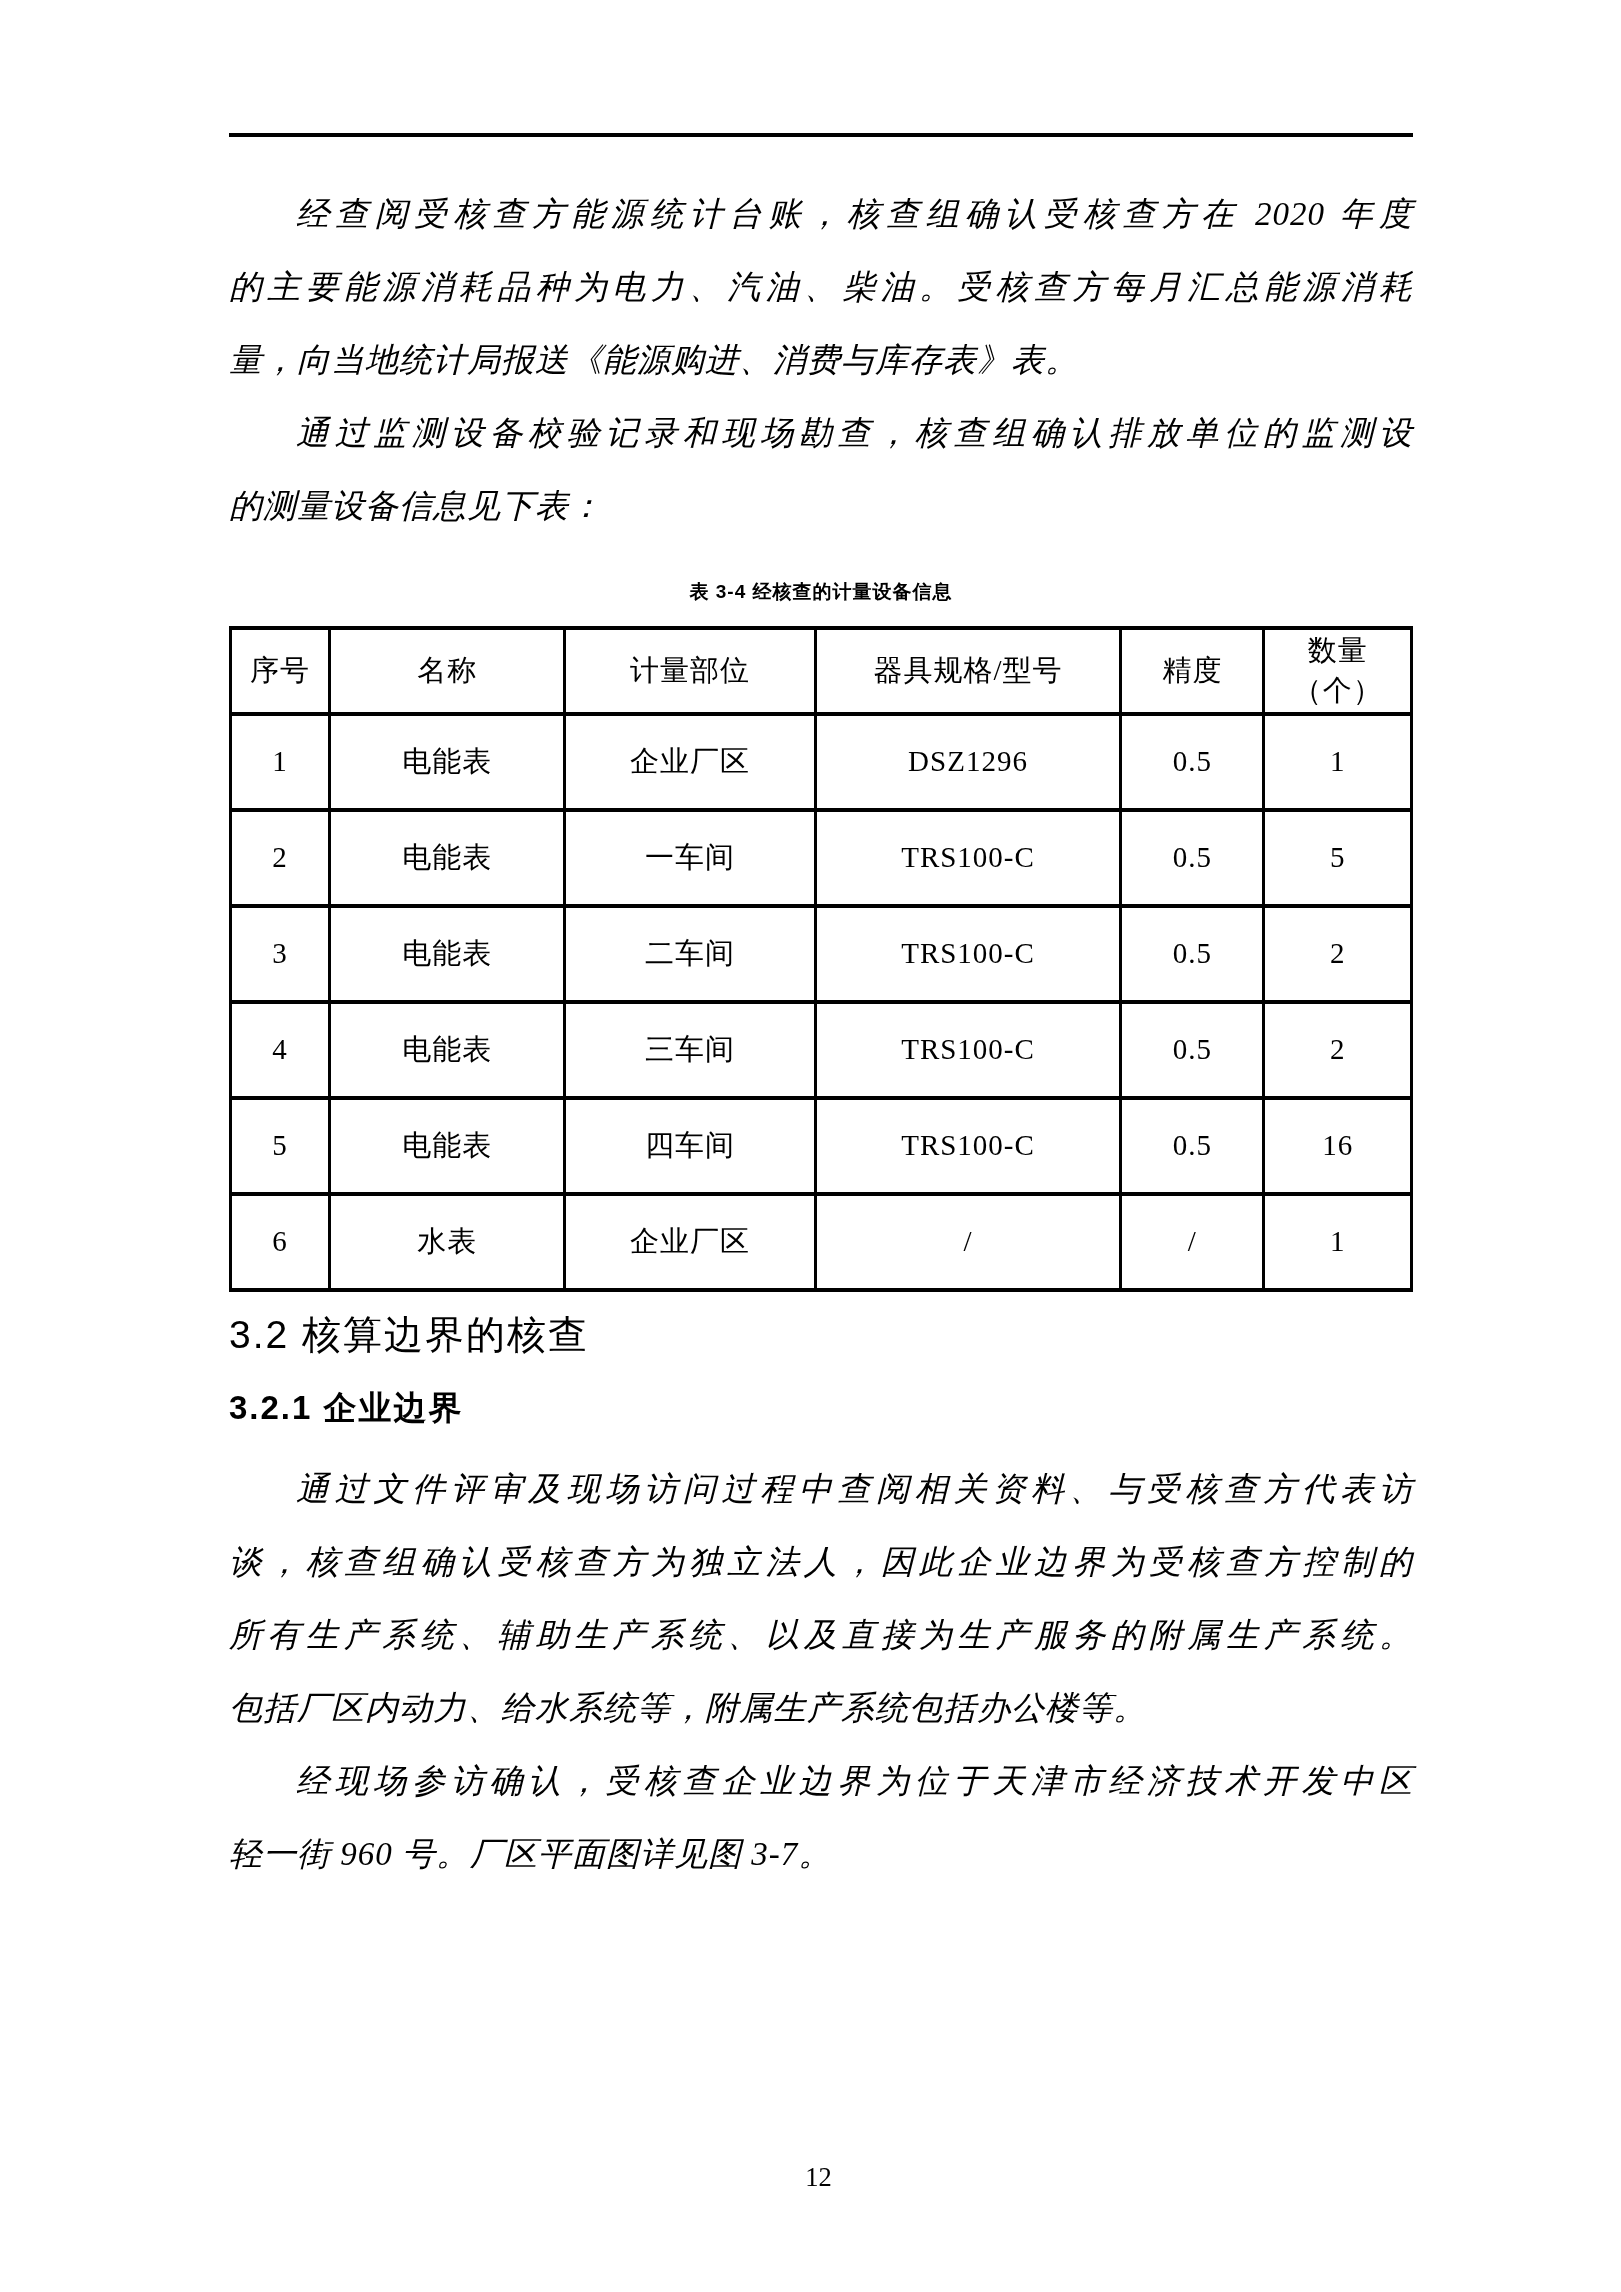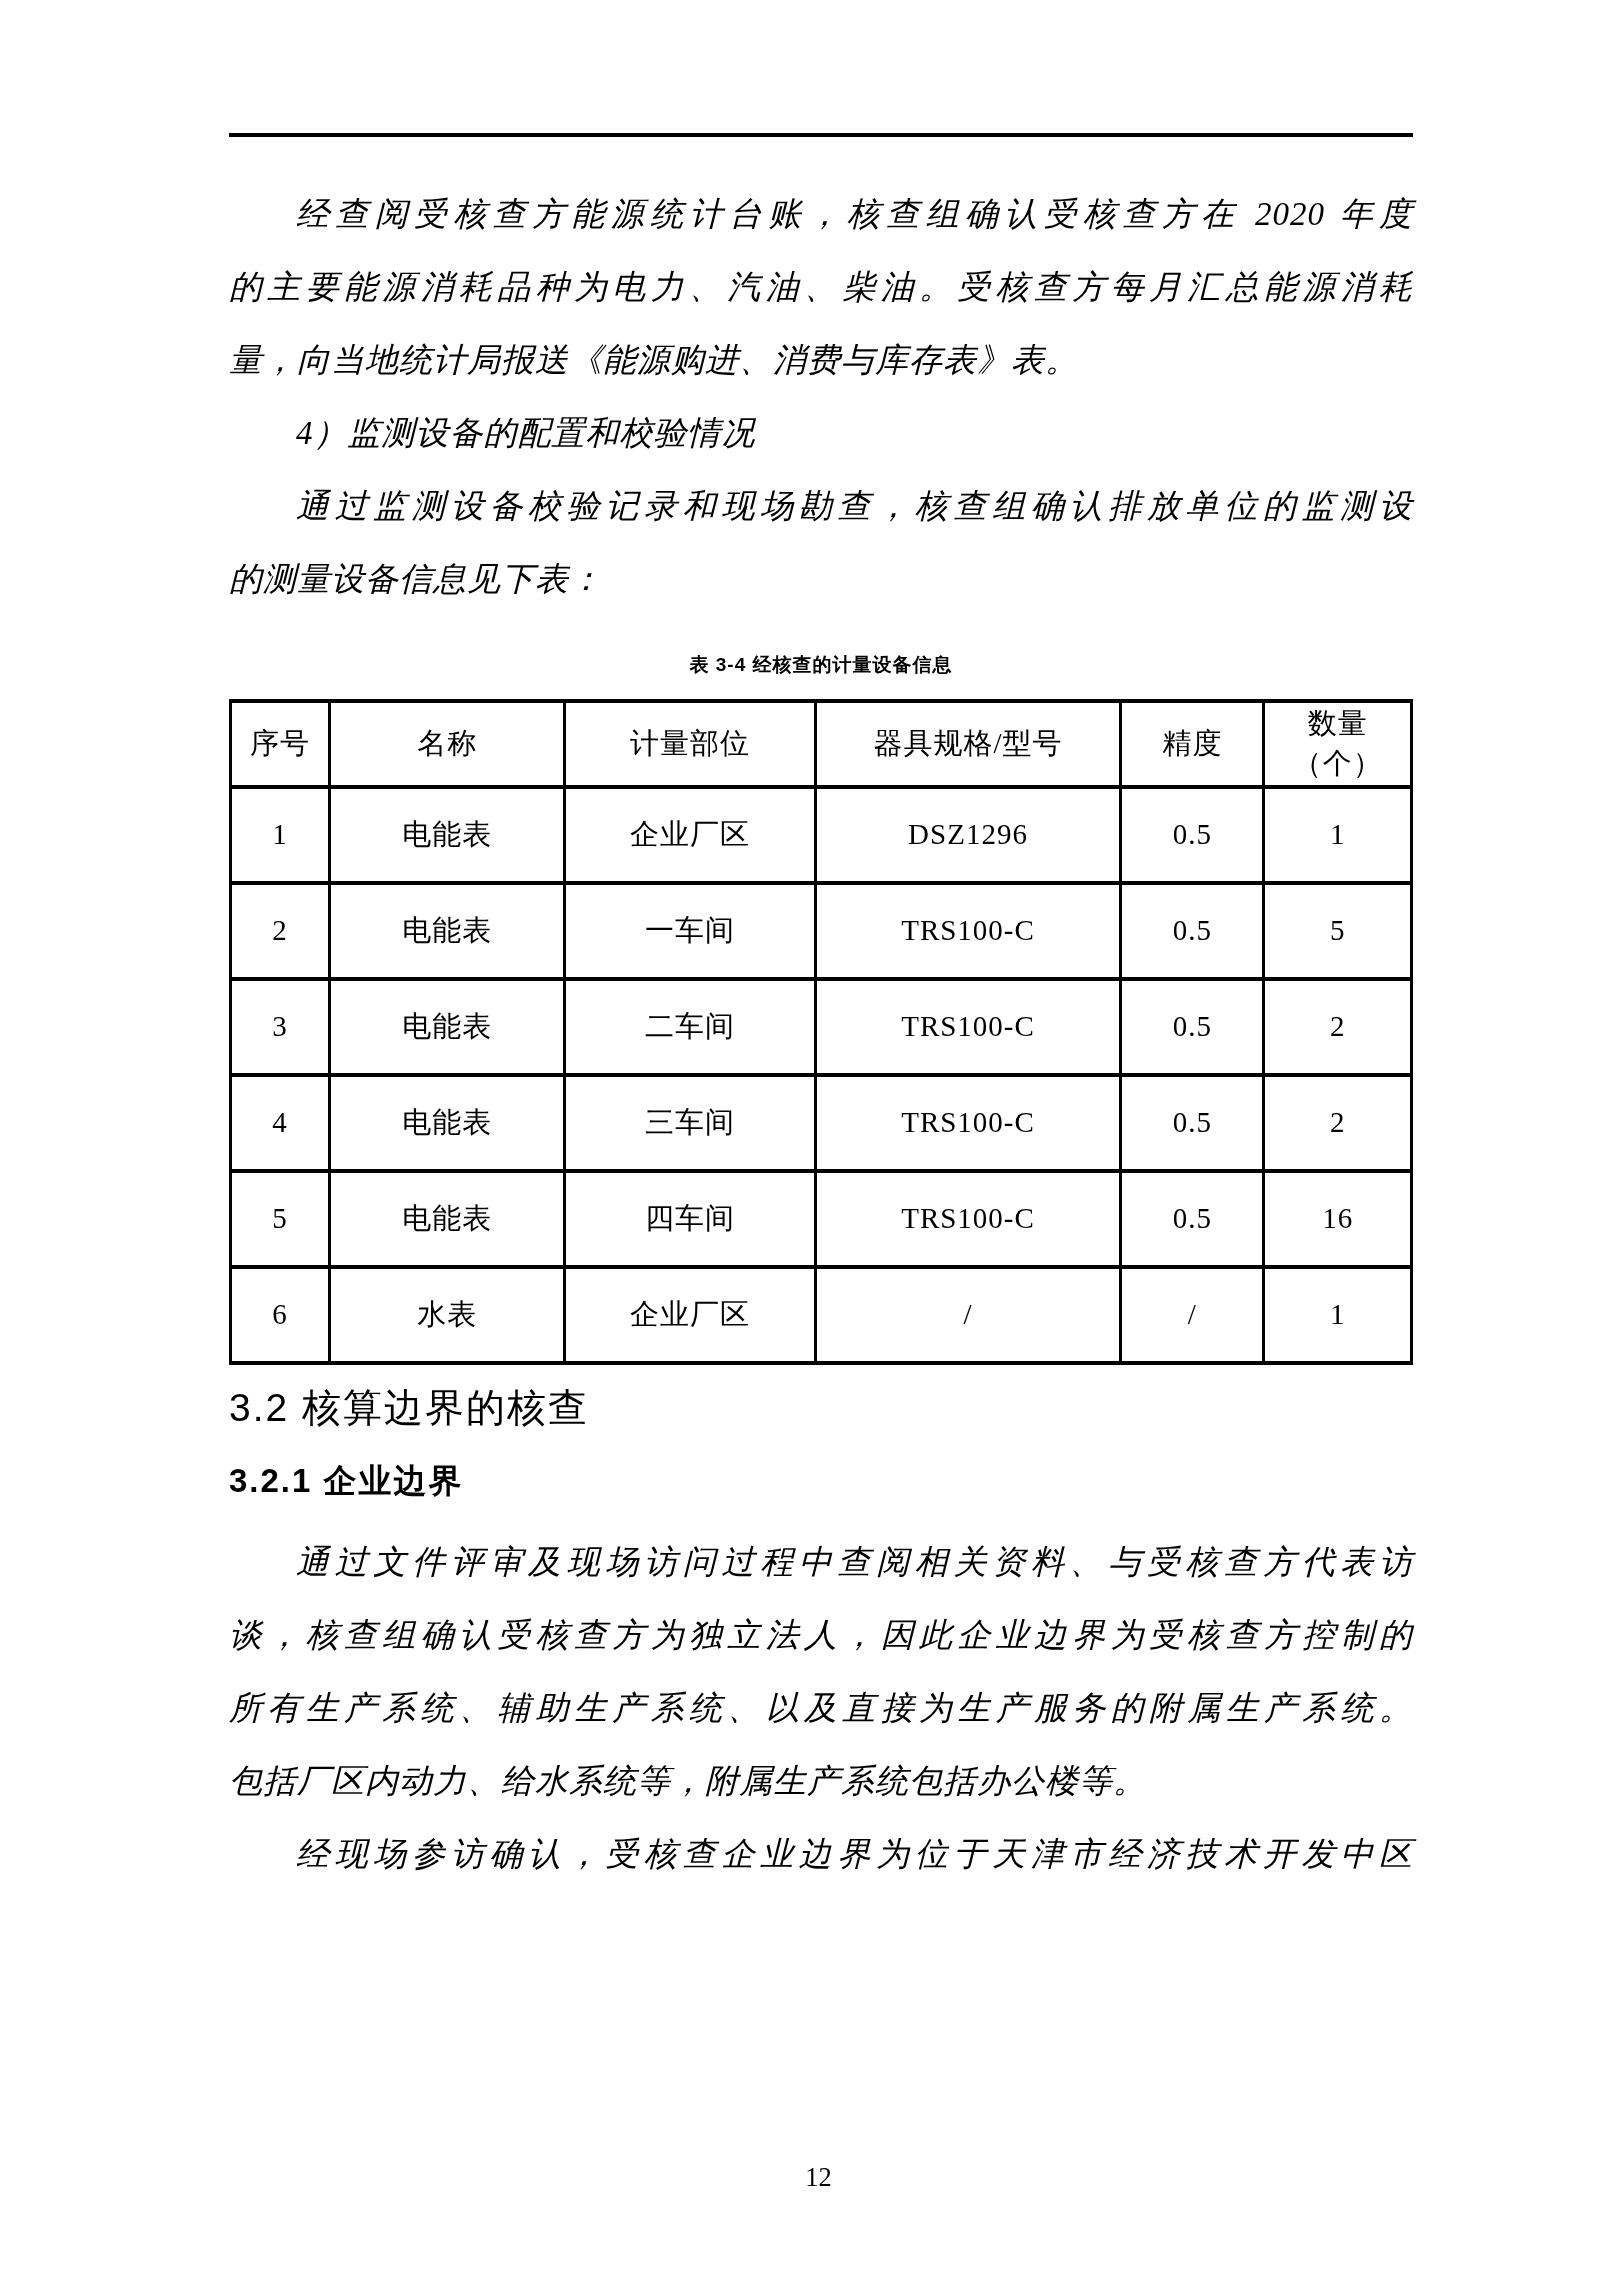--- a/index.html
+++ b/index.html
@@ -100,23 +100,20 @@
     <div class="top-rule"></div>
 
     <div class="bodytext">
 
       <div class="para">
         <div class="ln indent">经查阅受核查方能源统计台账，核查组确认受核查方在 2020 年度</div>
         <div class="ln">的主要能源消耗品种为电力、汽油、柴油。受核查方每月汇总能源消耗</div>
         <div class="ln ln-last">量，向当地统计局报送《能源购进、消费与库存表》表。</div>
       </div>
 
-      <div class="para">
-        <div class="ln ln-last indent">4）监测设备的配置和校验情况</div>
-      </div>
 
       <div class="para">
         <div class="ln indent">通过监测设备校验记录和现场勘查，核查组确认排放单位的监测设</div>
         <div class="ln ln-last">的测量设备信息见下表：</div>
       </div>
 
       <div class="tbl-caption">表 3-4 经核查的计量设备信息</div>
 
       <table class="meter">
         <colgroup>
@@ -195,20 +192,21 @@
 
       <div class="para after-h">
         <div class="ln indent">通过文件评审及现场访问过程中查阅相关资料、与受核查方代表访</div>
         <div class="ln">谈，核查组确认受核查方为独立法人，因此企业边界为受核查方控制的</div>
         <div class="ln">所有生产系统、辅助生产系统、以及直接为生产服务的附属生产系统。</div>
         <div class="ln ln-last">包括厂区内动力、给水系统等，附属生产系统包括办公楼等。</div>
       </div>
 
       <div class="para">
         <div class="ln indent">经现场参访确认，受核查企业边界为位于天津市经济技术开发中区</div>
+        <div class="ln ln-last">轻一街 960 号。厂区平面图详见图 3-7。</div>
       </div>
 
     </div>
   </div>
 
   <div class="page-number">12</div>
 </div>
 
 
 </body></html>

